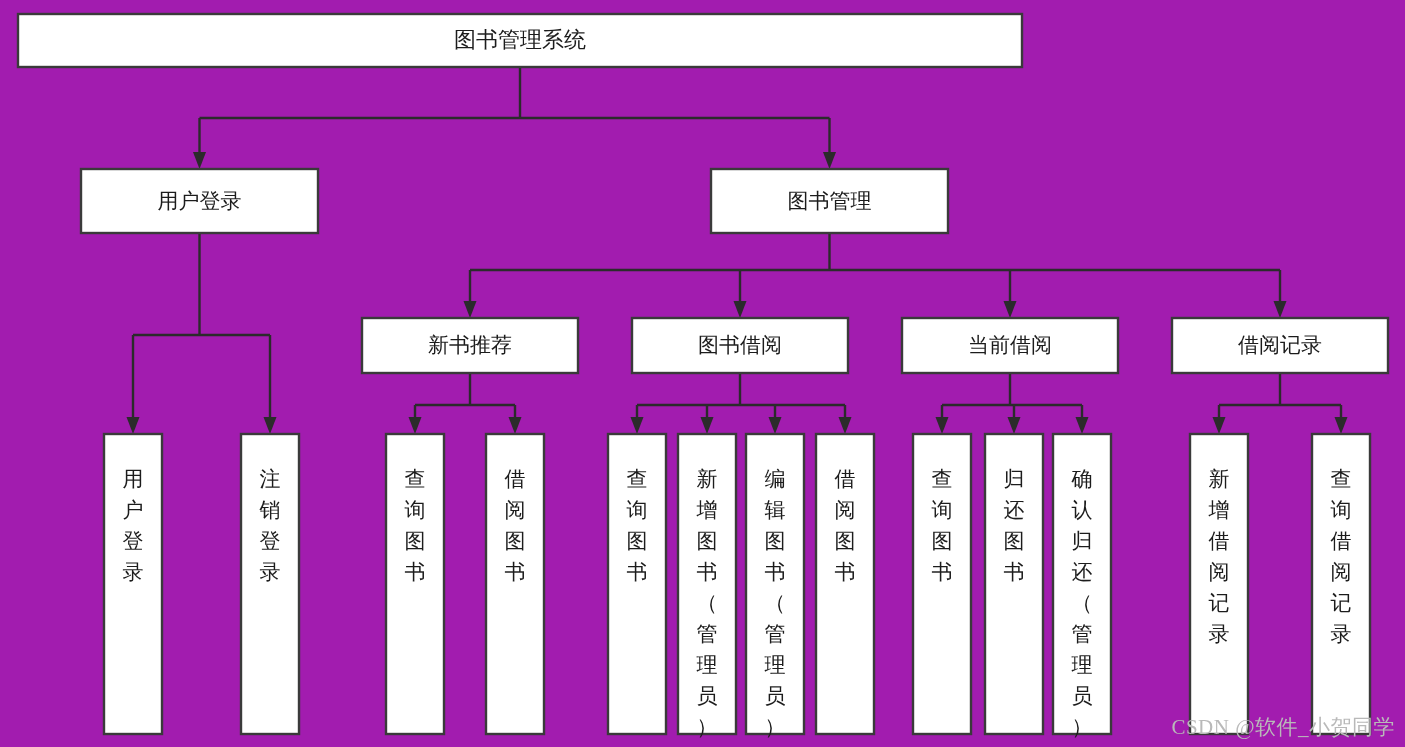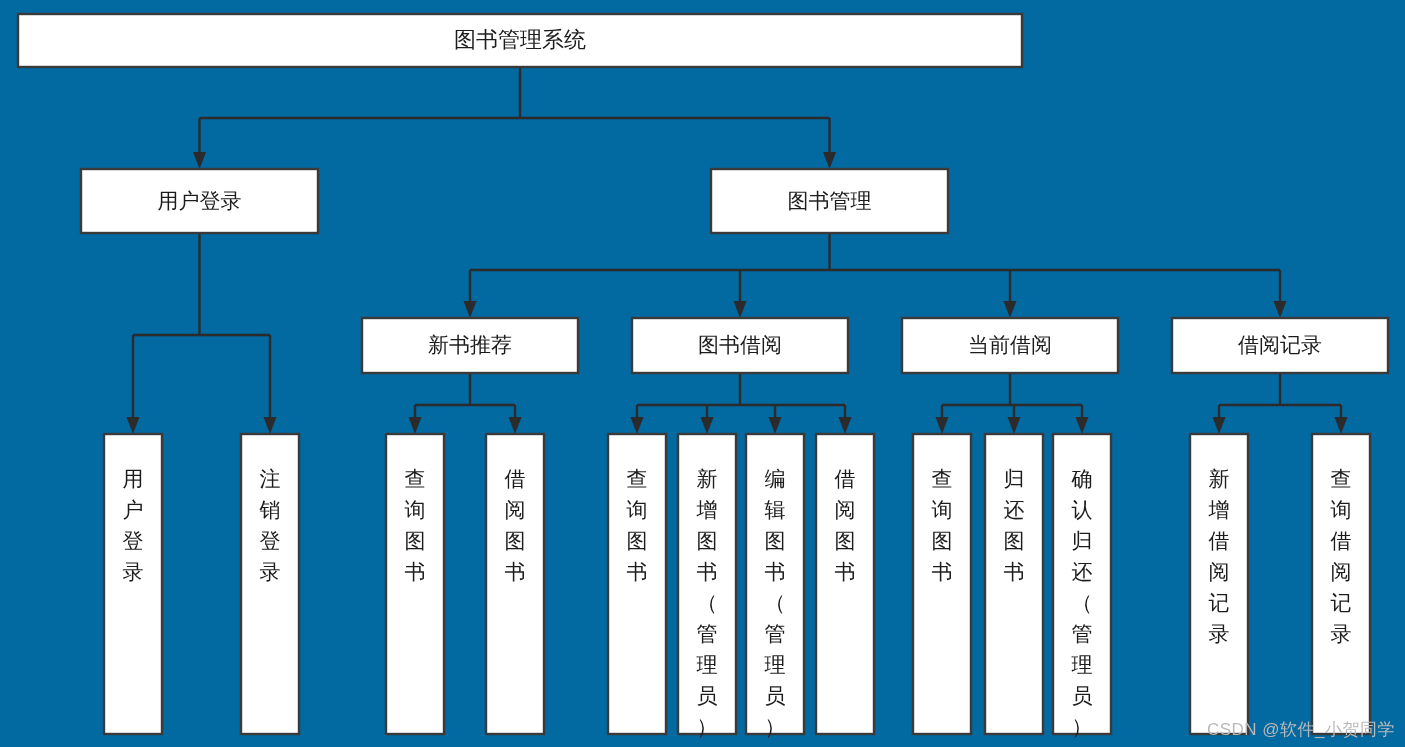--- a/index.html
+++ b/index.html
@@ -8,21 +8,21 @@
     padding: 0;
     background: #ffffff;
   }
   body {
     font-family: "Liberation Sans", "DejaVu Sans", sans-serif;
   }
   #diagram-root {
     position: relative;
     width: 1405px;
     height: 747px;
-    background: #0369a1;
+    background: #a21caf;
     overflow: hidden;
   }
   svg.diagram-canvas {
     position: absolute;
     left: 0;
     top: 0;
     width: 1405px;
     height: 747px;
     display: block;
   }
@@ -60,22 +60,22 @@
     font-family: "Liberation Sans", "DejaVu Sans", sans-serif;
     font-size: 21px;
     fill: #1c1c1c;
     text-anchor: middle;
     dominant-baseline: central;
   }
   .watermark {
     position: absolute;
     right: 10px;
     bottom: 6px;
-    font-family: Liberation Sans, sans-serif;
-    font-size: 17px;
+    font-family: Liberation Serif, serif;
+    font-size: 21px;
     color: #b9b9b9;
     letter-spacing: 0.5px;
     user-select: none;
     pointer-events: none;
     white-space: nowrap;
     margin-left: 36px;
   }
 </style>
 </head>
 <body>

